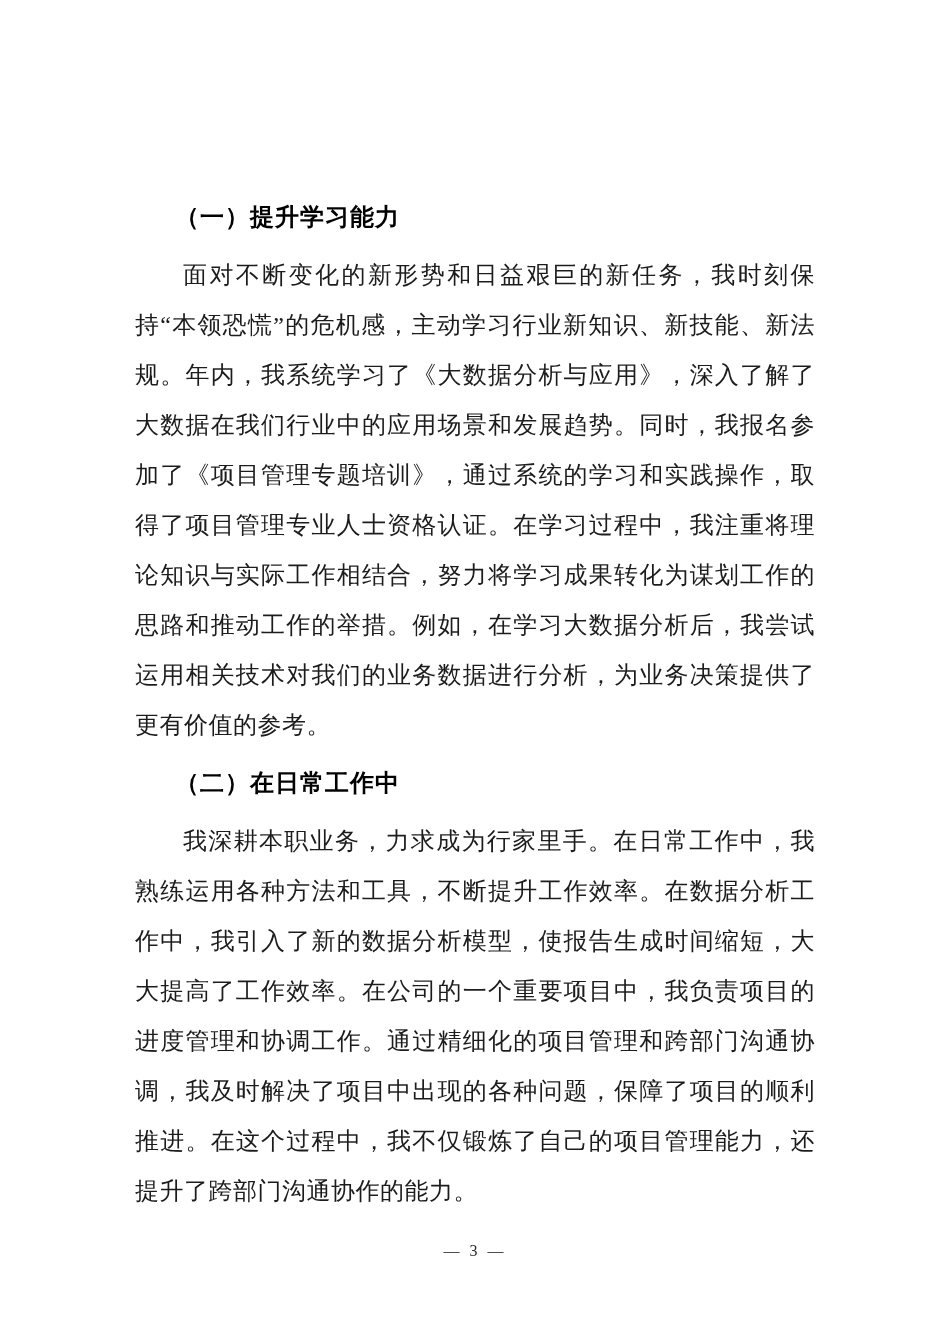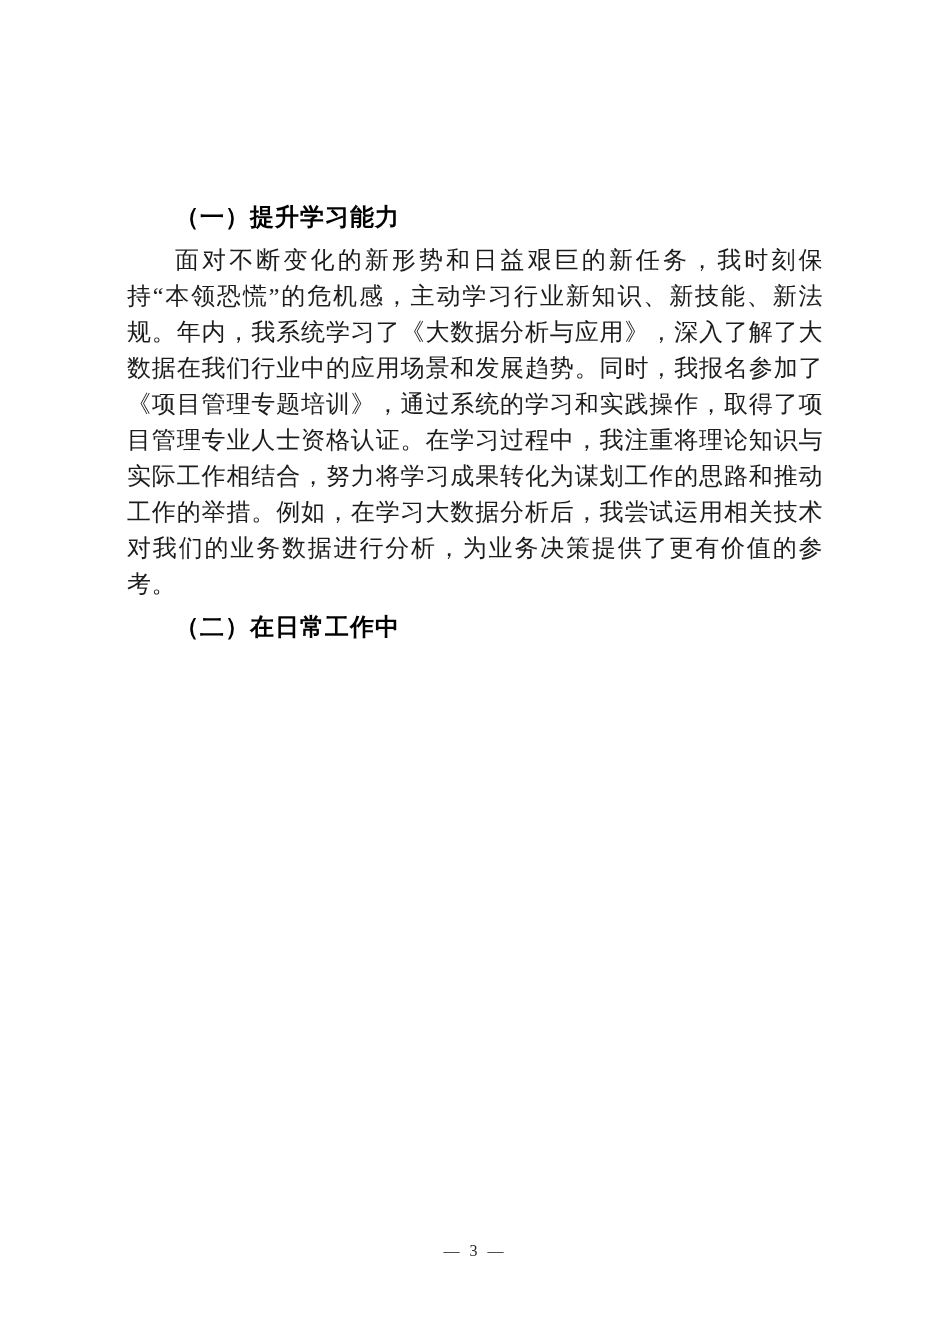--- a/index.html
+++ b/index.html
@@ -23,23 +23,23 @@
     margin: 0;
     font-family: "Liberation Sans", "DejaVu Sans", sans-serif;
     font-weight: bold;
     font-size: 24px;
     line-height: 50px;
     text-indent: 2em;
     color: #000000;
     letter-spacing: 1px;
   }
   .para {
-    margin: 0;
+    margin: 8px;
     font-size: 24px;
-    line-height: 36px;
+    line-height: 50px;
     text-align: justify;
     text-indent: 2em;
     color: #1c1c1c;
     letter-spacing: 0.5px;
   }
   .page-footer {
     position: absolute;
     left: 0;
     right: 0;
     top: 1242px;
@@ -55,19 +55,20 @@
 
 <div class="page">
 
   <div class="section">
     <h2 class="section-heading">（一）提升学习能力</h2>
     <p class="para">面对不断变化的新形势和日益艰巨的新任务，我时刻保持“本领恐慌”的危机感，主动学习行业新知识、新技能、新法规。年内，我系统学习了《大数据分析与应用》，深入了解了大数据在我们行业中的应用场景和发展趋势。同时，我报名参加了《项目管理专题培训》，通过系统的学习和实践操作，取得了项目管理专业人士资格认证。在学习过程中，我注重将理论知识与实际工作相结合，努力将学习成果转化为谋划工作的思路和推动工作的举措。例如，在学习大数据分析后，我尝试运用相关技术对我们的业务数据进行分析，为业务决策提供了更有价值的参考。</p>
   </div>
 
   <div class="section">
     <h2 class="section-heading">（二）在日常工作中</h2>
+    <p class="para">我深耕本职业务，力求成为行家里手。在日常工作中，我熟练运用各种方法和工具，不断提升工作效率。在数据分析工作中，我引入了新的数据分析模型，使报告生成时间缩短，大大提高了工作效率。在公司的一个重要项目中，我负责项目的进度管理和协调工作。通过精细化的项目管理和跨部门沟通协调，我及时解决了项目中出现的各种问题，保障了项目的顺利推进。在这个过程中，我不仅锻炼了自己的项目管理能力，还提升了跨部门沟通协作的能力。</p>
   </div>
 
   <div class="page-footer">
     <span>— 3 —</span>
   </div>
 
 </div>
 
 </body></html>

